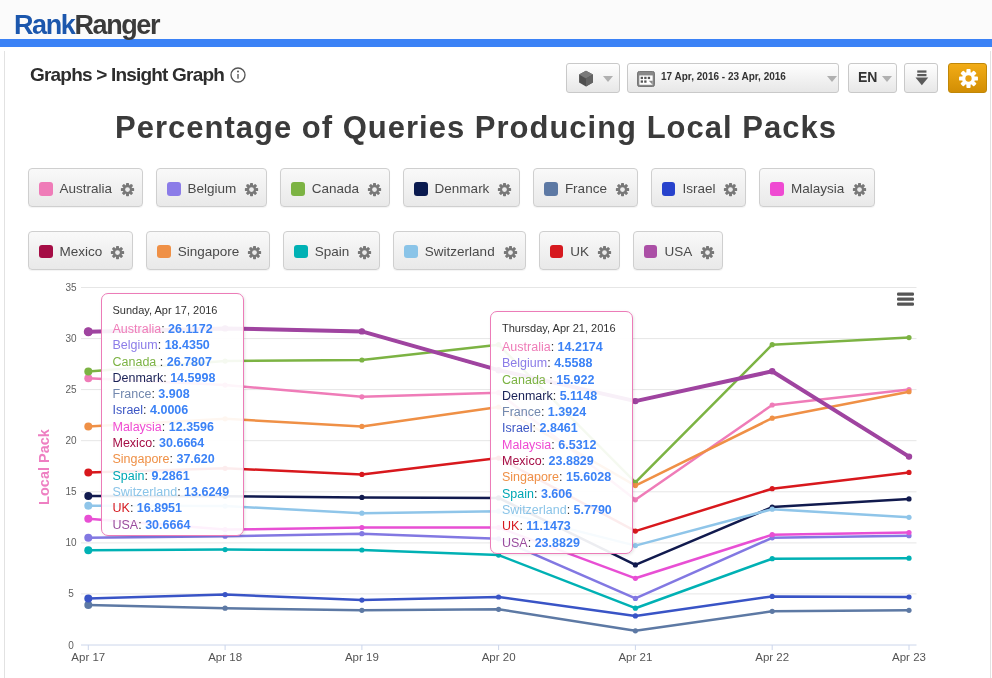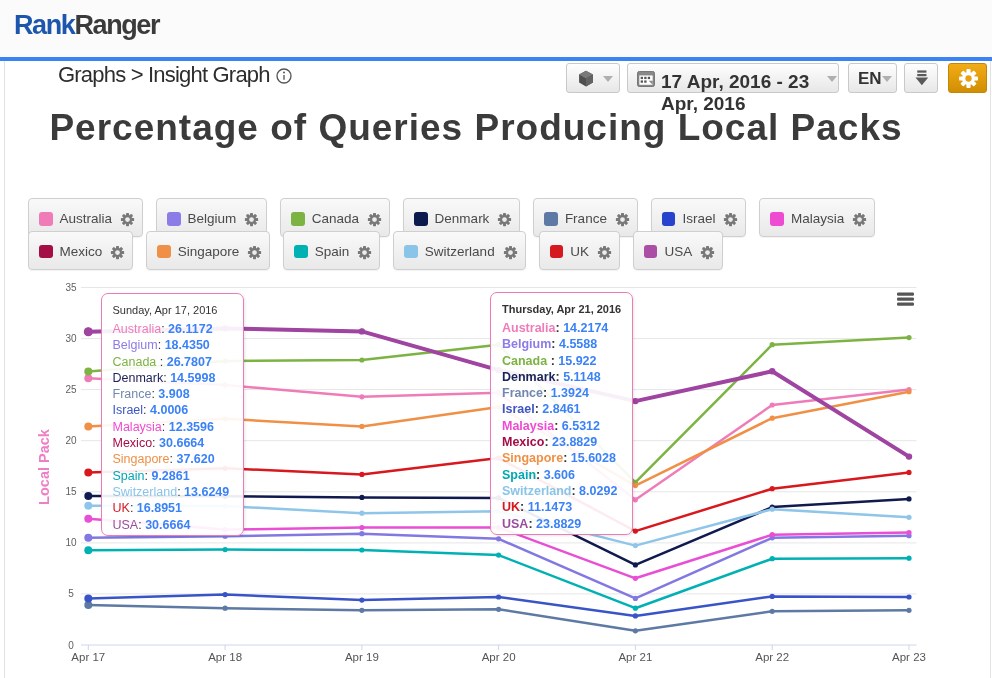--- a/index.html
+++ b/index.html
@@ -1,34 +1,34 @@
 <!DOCTYPE html>
 <html><head>
 <meta charset="utf-8">
 <style>
 * { margin:0; padding:0; box-sizing:border-box; }
 html,body { width:992px; height:678px; overflow:hidden; background:#fff;
   font-family:"Liberation Sans", sans-serif; }
-#hdr { position:absolute; left:0; top:0; width:992px; height:61px;
-  background:#fbfbfb; border-bottom:4px solid #3b82f6; }
+#hdr { position:absolute; left:0; top:0; width:992px; height:47px;
+  background:#fbfbfb; border-bottom:8px solid #3b82f6; }
 #logo { position:absolute; left:14px; top:11.5px; font-size:27px; line-height:27px; font-weight:bold;
   letter-spacing:-1.4px; color:#3b3b3b; }
 #logo b { color:#1c57ad; font-weight:bold; }
 #panel { position:absolute; left:4px; top:51px; width:987px; height:627px;
   background:#fff; border-left:1px solid #e2e2e2; border-right:1px solid #e2e2e2; }
-#crumb { position:absolute; left:30px; top:65px; font-size:22px; line-height:19px; font-weight:normal;
-  color:#2d2d2d; letter-spacing:-0.8px;margin-left:28px; }
+#crumb { position:absolute; left:30px; top:65px; font-size:19px; line-height:19px; font-weight:bold;
+  color:#2d2d2d; letter-spacing:-0.8px; }
 #crumb svg { vertical-align:-2px; margin-left:6px; }
 .tbtn { position:absolute; top:63px; height:30px; border:1px solid #c9c9c9;
   border-radius:3px; background:linear-gradient(#fefefe,#e7e7e7); }
 #btn-gear { background:linear-gradient(#f3ae19,#d89104); border-color:#c08708; }
 #title { position:absolute; left:0; top:112px; width:952px; text-align:center;
-  font-size:37px; line-height:31px; font-weight:bold; color:#3b3b3b; letter-spacing:1.0px; }
+  font-size:31px; line-height:31px; font-weight:bold; color:#3b3b3b; letter-spacing:1.0px; }
 .lrow { position:absolute; left:28px; }
-#lrow1 { top:198px;text-decoration:underline; }
+#lrow1 { top:168px;text-decoration:underline; }
 #lrow2 { top:230.5px; }
 .lbtn { display:inline-block; height:39px; line-height:37px; border:1px solid #cfcfcf;
   border-radius:4px; background:linear-gradient(#f9f9f9,#e9e9e9);
   padding:0 7px 0 10px; margin-right:13px; white-space:nowrap;
   box-shadow:0 1px 1px rgba(0,0,0,0.05); }
 .sw { display:inline-block; width:13.5px; height:13.5px; border-radius:3px;
   vertical-align:-2.5px; }
 .ln { font-size:13.5px; color:#4a4a4a; margin:0 8px 0 7px; }
 .lg { vertical-align:-4px; }
 .tooltip { position:absolute; width:143px; background:rgba(255,255,255,0.92);
@@ -64,25 +64,25 @@
   <svg width="18" height="16" viewBox="0 0 20 18" style="position:absolute;left:9px;top:7px;">
       <rect x="0.5" y="0.5" width="19" height="17" rx="2" fill="#888" stroke="#6a6a6a"></rect>
       <rect x="2.5" y="5" width="15" height="10.5" fill="#fff"></rect>
       <rect x="4" y="6.5" width="2.6" height="2.6" fill="#555"></rect>
       <rect x="8" y="6.5" width="2.6" height="2.6" fill="#555"></rect>
       <rect x="12" y="6.5" width="2.6" height="2.6" fill="#555"></rect>
       <rect x="4" y="10.6" width="2.6" height="2.6" fill="#555"></rect>
       <rect x="8" y="10.6" width="2.6" height="2.6" fill="#555"></rect>
       <path d="M13 11h4.5v4.5z" fill="#888"></path>
     </svg>
-  <span style="position:absolute;left:33px;top:7px;font-size:19px;font-weight:bold;color:#333;">17 Apr, 2016 - 23 Apr, 2016</span>
+  <span style="position:absolute;left:33px;top:7px;font-size:10px;font-weight:bold;color:#333;">17 Apr, 2016 - 23 Apr, 2016</span>
   <span class="caret" style="position:absolute;left:199px;top:12px;border-top-color:#b0b0b0;"></span>
 </div>
 <div class="tbtn" id="btn-en" style="left:848px;width:49px;">
-  <span style="position:absolute;left:9px;top:5px;font-size:17px;font-weight:bold;color:#333;">EN</span>
+  <span style="position:absolute;left:9px;top:5px;font-size:14px;font-weight:bold;color:#333;">EN</span>
   <span class="caret" style="position:absolute;left:33px;top:12px;border-top-color:#b0b0b0;"></span>
 </div>
 <div class="tbtn" id="btn-dl" style="left:904px;width:34px;">
   <svg width="17" height="17" viewBox="0 0 24 24" style="position:absolute;left:8px;top:5px;">
       <rect x="6" y="2" width="13" height="3.2" fill="#5a5a5a"></rect>
       <rect x="6" y="7" width="13" height="3.2" fill="#5a5a5a"></rect>
       <path d="M3.5 12h18l-9 11z" fill="#5a5a5a"></path>
     </svg>
 </div>
 <div class="tbtn" id="btn-gear" style="left:948px;width:39px;background:linear-gradient(#f2ac16,#d28e04);border-color:#c08708;">
@@ -451,28 +451,28 @@
     <div class="tr"><span class="tn" style="color:#7288ae">France</span>: <b>3.908</b></div>
     <div class="tr"><span class="tn" style="color:#3c56c4">Israel</span>: <b>4.0006</b></div>
     <div class="tr"><span class="tn" style="color:#ef4ad2">Malaysia</span>: <b>12.3596</b></div>
     <div class="tr"><span class="tn" style="color:#a50d45">Mexico</span>: <b>30.6664</b></div>
     <div class="tr"><span class="tn" style="color:#ef9046">Singapore</span>: <b>37.620</b></div>
     <div class="tr"><span class="tn" style="color:#00a7b4">Spain</span>: <b>9.2861</b></div>
     <div class="tr"><span class="tn" style="color:#8ac4e8">Switzerland</span>: <b>13.6249</b></div>
     <div class="tr"><span class="tn" style="color:#d6191f">UK</span>: <b>16.8951</b></div>
     <div class="tr"><span class="tn" style="color:#9a4d9e">USA</span>: <b>30.6664</b></div>
   </div>
-<div class="tooltip" style="left:490px;top:292px;font-weight:bold;">
+<div class="tooltip" style="left:490px;top:311px;">
     <div class="tt">Thursday, Apr 21, 2016</div>
     <div class="tr"><span class="tn" style="color:#ef7cb8">Australia</span>: <b>14.2174</b></div>
     <div class="tr"><span class="tn" style="color:#8b7ce8">Belgium</span>: <b>4.5588</b></div>
     <div class="tr"><span class="tn" style="color:#7cb343">Canada </span>: <b>15.922</b></div>
     <div class="tr"><span class="tn" style="color:#1a2257">Denmark</span>: <b>5.1148</b></div>
     <div class="tr"><span class="tn" style="color:#7288ae">France</span>: <b>1.3924</b></div>
     <div class="tr"><span class="tn" style="color:#3c56c4">Israel</span>: <b>2.8461</b></div>
     <div class="tr"><span class="tn" style="color:#ef4ad2">Malaysia</span>: <b>6.5312</b></div>
     <div class="tr"><span class="tn" style="color:#a50d45">Mexico</span>: <b>23.8829</b></div>
     <div class="tr"><span class="tn" style="color:#ef9046">Singapore</span>: <b>15.6028</b></div>
     <div class="tr"><span class="tn" style="color:#00a7b4">Spain</span>: <b>3.606</b></div>
-    <div class="tr"><span class="tn" style="color:#8ac4e8">Switzerland</span>: <b>8.0292</b></div>
+    <div class="tr"><span class="tn" style="color:#8ac4e8">Switzerland</span>: <b>5.7790</b></div>
     <div class="tr"><span class="tn" style="color:#d6191f">UK</span>: <b>11.1473</b></div>
     <div class="tr"><span class="tn" style="color:#9a4d9e">USA</span>: <b>23.8829</b></div>
   </div>
 
 </body></html>

